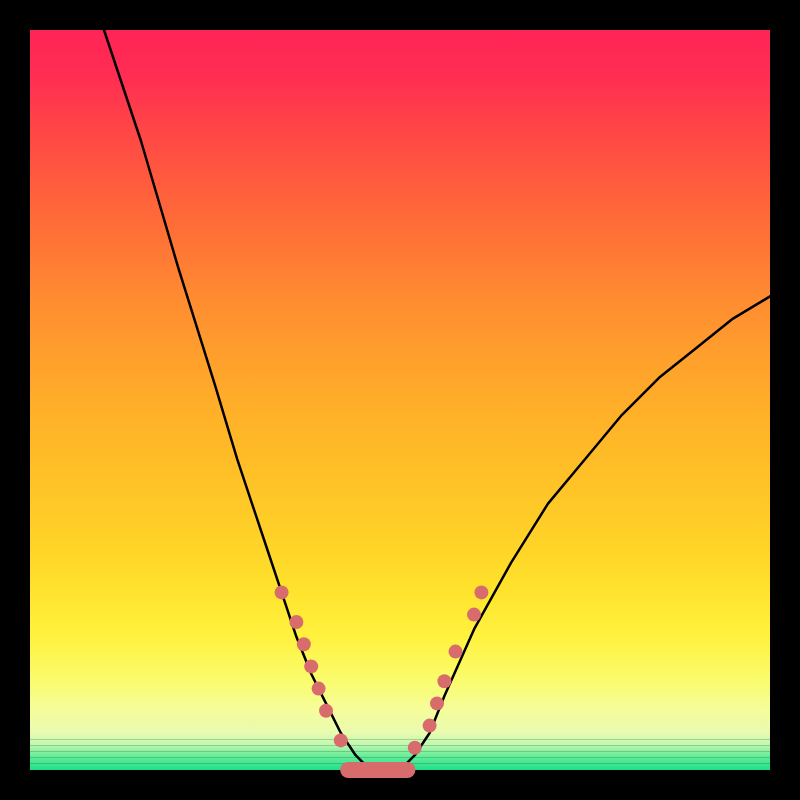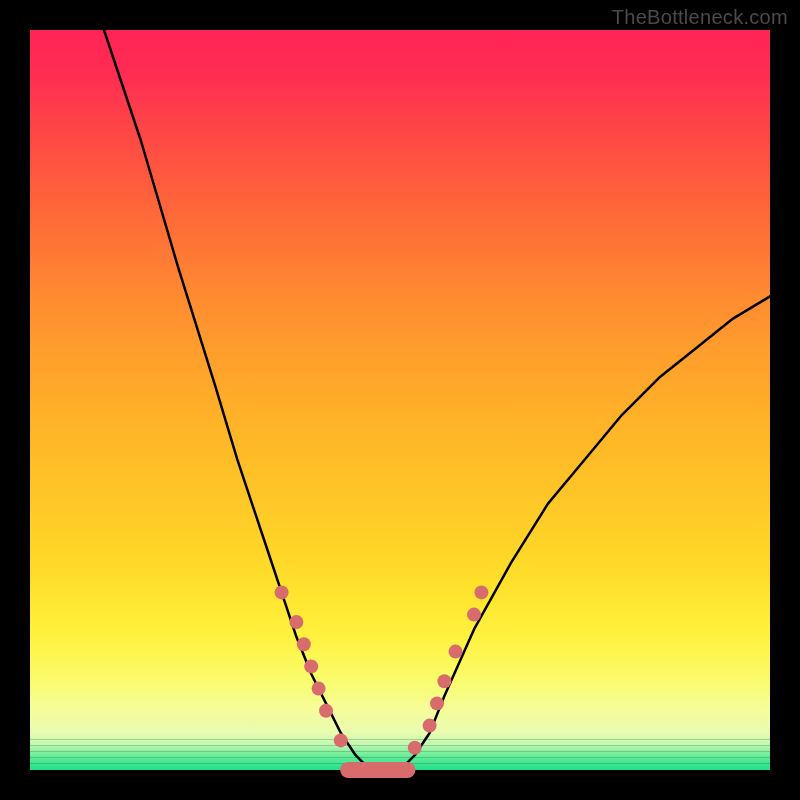--- a/index.html
+++ b/index.html
@@ -70,21 +70,20 @@
     top: 0;
     width: 740px;
     height: 740px;
     overflow: visible;
   }
 </style>
 </head>
 <body>
 
 <div class="frame">
-  <div class="watermark">TheBottleneck.com</div>
 
   <div class="plot-area">
 
     <div class="green-stripe" style="bottom:6px;"></div>
     <div class="green-stripe" style="bottom:12px;"></div>
     <div class="green-stripe" style="bottom:18px;"></div>
     <div class="green-stripe" style="bottom:24px;"></div>
     <div class="green-stripe" style="bottom:30px;"></div>
 
     <svg class="curve-layer" viewBox="0 0 740 740">

